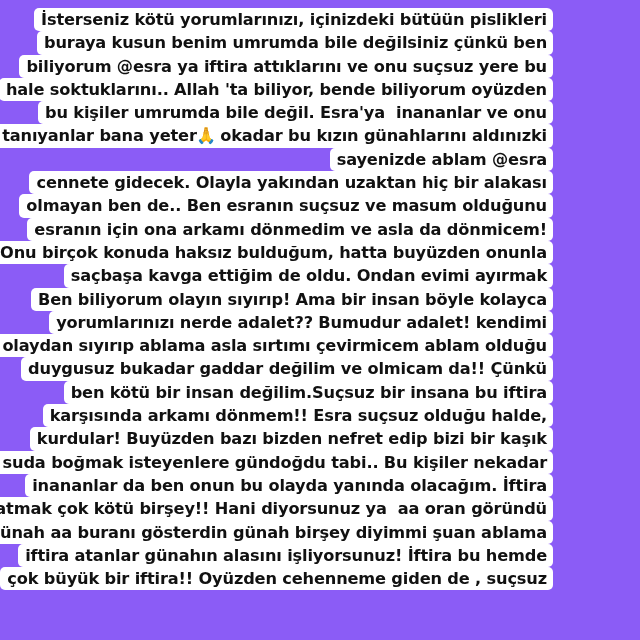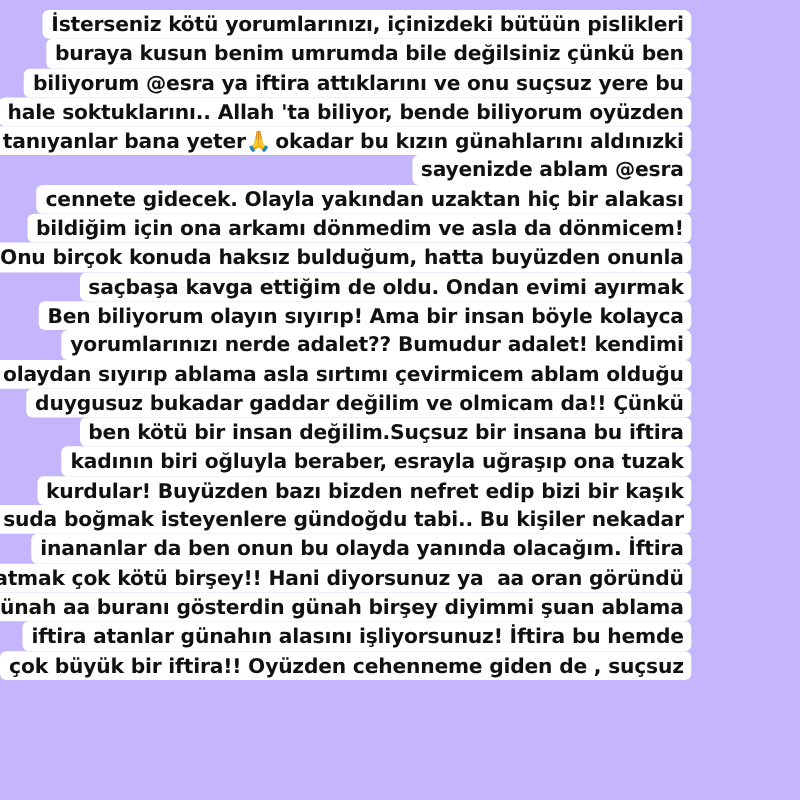--- a/index.html
+++ b/index.html
@@ -7,21 +7,21 @@
     padding: 0;
     background: #000000;
     width: 640px;
     height: 640px;
     overflow: hidden;
   }
   .story {
     position: relative;
     width: 640px;
     height: 640px;
-    background: #c4b5fd;
+    background: #8b5cf6;
   }
   .text-block {
     position: absolute;
     top: 8px;
     right: 87px;
     width: 560px;
     display: flex;
     flex-direction: column;
     align-items: flex-end;
   }
@@ -51,32 +51,34 @@
 </head>
 <body>
 
 <div class="story">
   <div class="text-block">
 
     <span class="line first">İsterseniz kötü yorumlarınızı, içinizdeki bütüün pislikleri</span>
     <span class="line">buraya kusun benim umrumda bile değilsiniz çünkü ben</span>
     <span class="line">biliyorum @esra ya iftira attıklarını ve onu suçsuz yere bu</span>
     <span class="line">hale soktuklarını.. Allah 'ta biliyor, bende biliyorum oyüzden</span>
+    <span class="line">bu kişiler umrumda bile değil. Esra'ya  inananlar ve onu</span>
     <span class="line"><span>tanıyanlar bana yeter</span><span class="emoji">🙏</span><span> okadar bu kızın günahlarını aldınızki</span></span>
     <span class="line">sayenizde ablam @esra</span>
     <span class="line">cennete gidecek. Olayla yakından uzaktan hiç bir alakası</span>
-    <span class="line">bildiğim için ona arkamı dönmedim ve asla da dönmicem!</span>
+    <span class="line">olmayan ben de.. Ben esranın suçsuz ve masum olduğunu</span>
+    <span class="line">esranın için ona arkamı dönmedim ve asla da dönmicem!</span>
     <span class="line">Onu birçok konuda haksız bulduğum, hatta buyüzden onunla</span>
     <span class="line">saçbaşa kavga ettiğim de oldu. Ondan evimi ayırmak</span>
     <span class="line">Ben biliyorum olayın sıyırıp! Ama bir insan böyle kolayca</span>
     <span class="line">yorumlarınızı nerde adalet?? Bumudur adalet! kendimi</span>
     <span class="line">olaydan sıyırıp ablama asla sırtımı çevirmicem ablam olduğu</span>
     <span class="line">duygusuz bukadar gaddar değilim ve olmicam da!! Çünkü</span>
     <span class="line">ben kötü bir insan değilim.Suçsuz bir insana bu iftira</span>
-    <span class="line">kadının biri oğluyla beraber, esrayla uğraşıp ona tuzak</span>
+    <span class="line">karşısında arkamı dönmem!! Esra suçsuz olduğu halde,</span>
     <span class="line">kurdular! Buyüzden bazı bizden nefret edip bizi bir kaşık</span>
     <span class="line">suda boğmak isteyenlere gündoğdu tabi.. Bu kişiler nekadar</span>
     <span class="line">inananlar da ben onun bu olayda yanında olacağım. İftira</span>
     <span class="line">atmak çok kötü birşey!! Hani diyorsunuz ya  aa oran göründü</span>
     <span class="line">günah aa buranı gösterdin günah birşey diyimmi şuan ablama</span>
     <span class="line">iftira atanlar günahın alasını işliyorsunuz! İftira bu hemde</span>
     <span class="line">çok büyük bir iftira!! Oyüzden cehenneme giden de , suçsuz</span>
 
   </div>
 </div>

